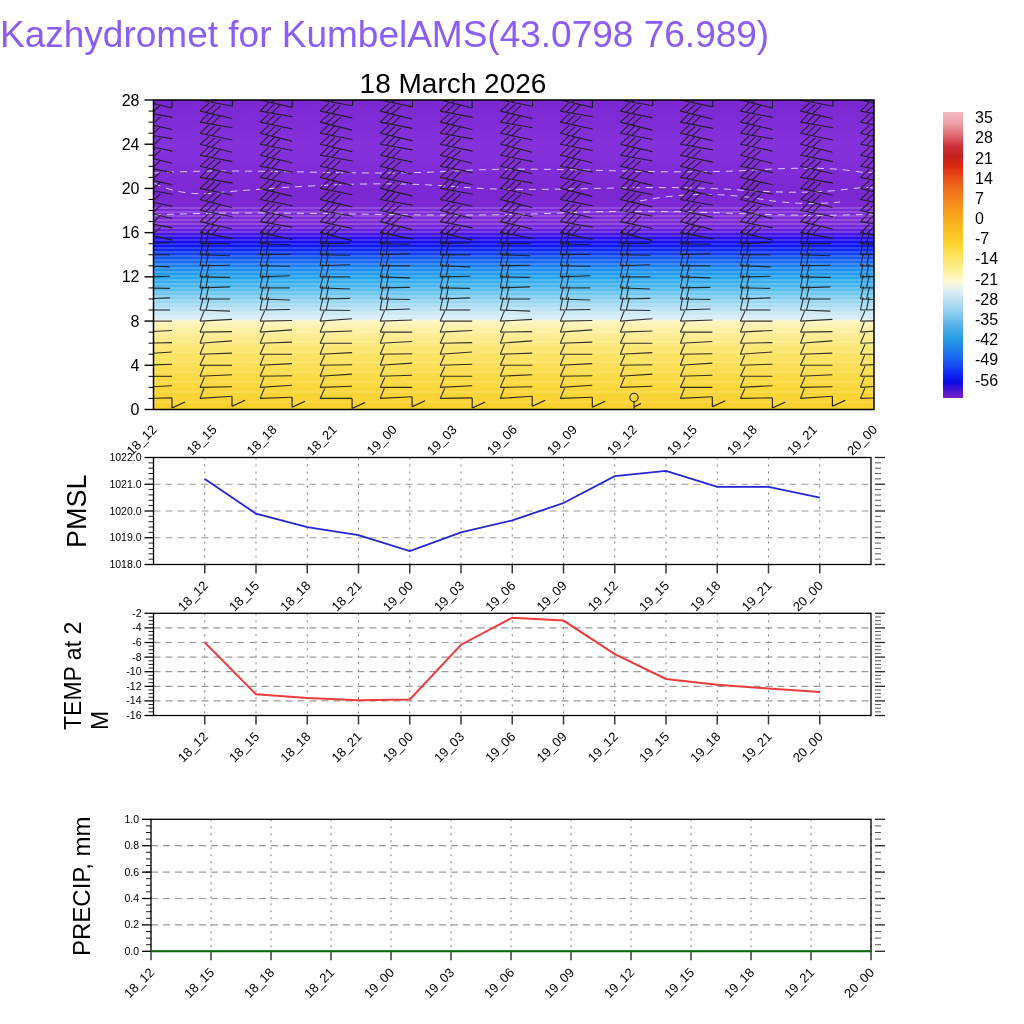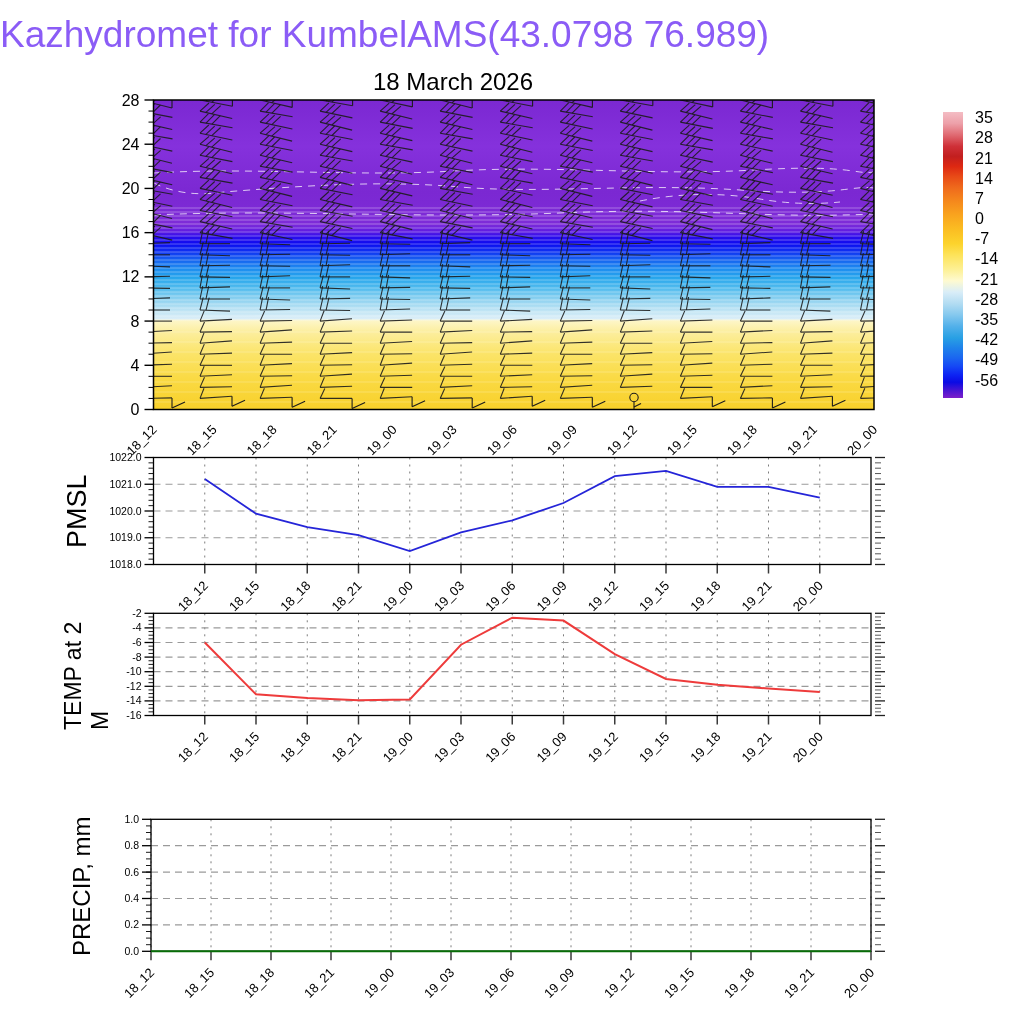--- a/index.html
+++ b/index.html
@@ -1,21 +1,21 @@
 <!DOCTYPE html>
 <html><head>
 <meta charset="utf-8">
 <style>
   html,body{margin:0;padding:0;background:#ffffff;}
   #stage{position:relative;width:1024px;height:1024px;background:#fff;overflow:hidden;
          font-family:"Liberation Sans", sans-serif;}
   #main-title{position:absolute;left:0;top:14px;width:1020px;text-align:left;
               font-size:37px;color:#8b5cf6;}
   #sub-title{position:absolute;left:0;top:68px;width:906px;text-align:center;
-             font-size:24px;color:#000;}
+             font-size:28px;color:#000;}
   .ylab{position:absolute;display:flex;align-items:center;justify-content:center;
         color:#000;writing-mode:vertical-rl;transform:rotate(180deg);}
   #ylab-pmsl{left:62px;top:457px;height:108px;font-size:27px;}
   #ylab-temp{left:60px;top:598px;height:132px;font-size:23px;}
   #ylab-precip{left:68px;top:800px;height:172px;font-size:24px;}
   svg{position:absolute;left:0;top:0;}
   text{fill:#000;}
 </style>
 </head>
 <body>

